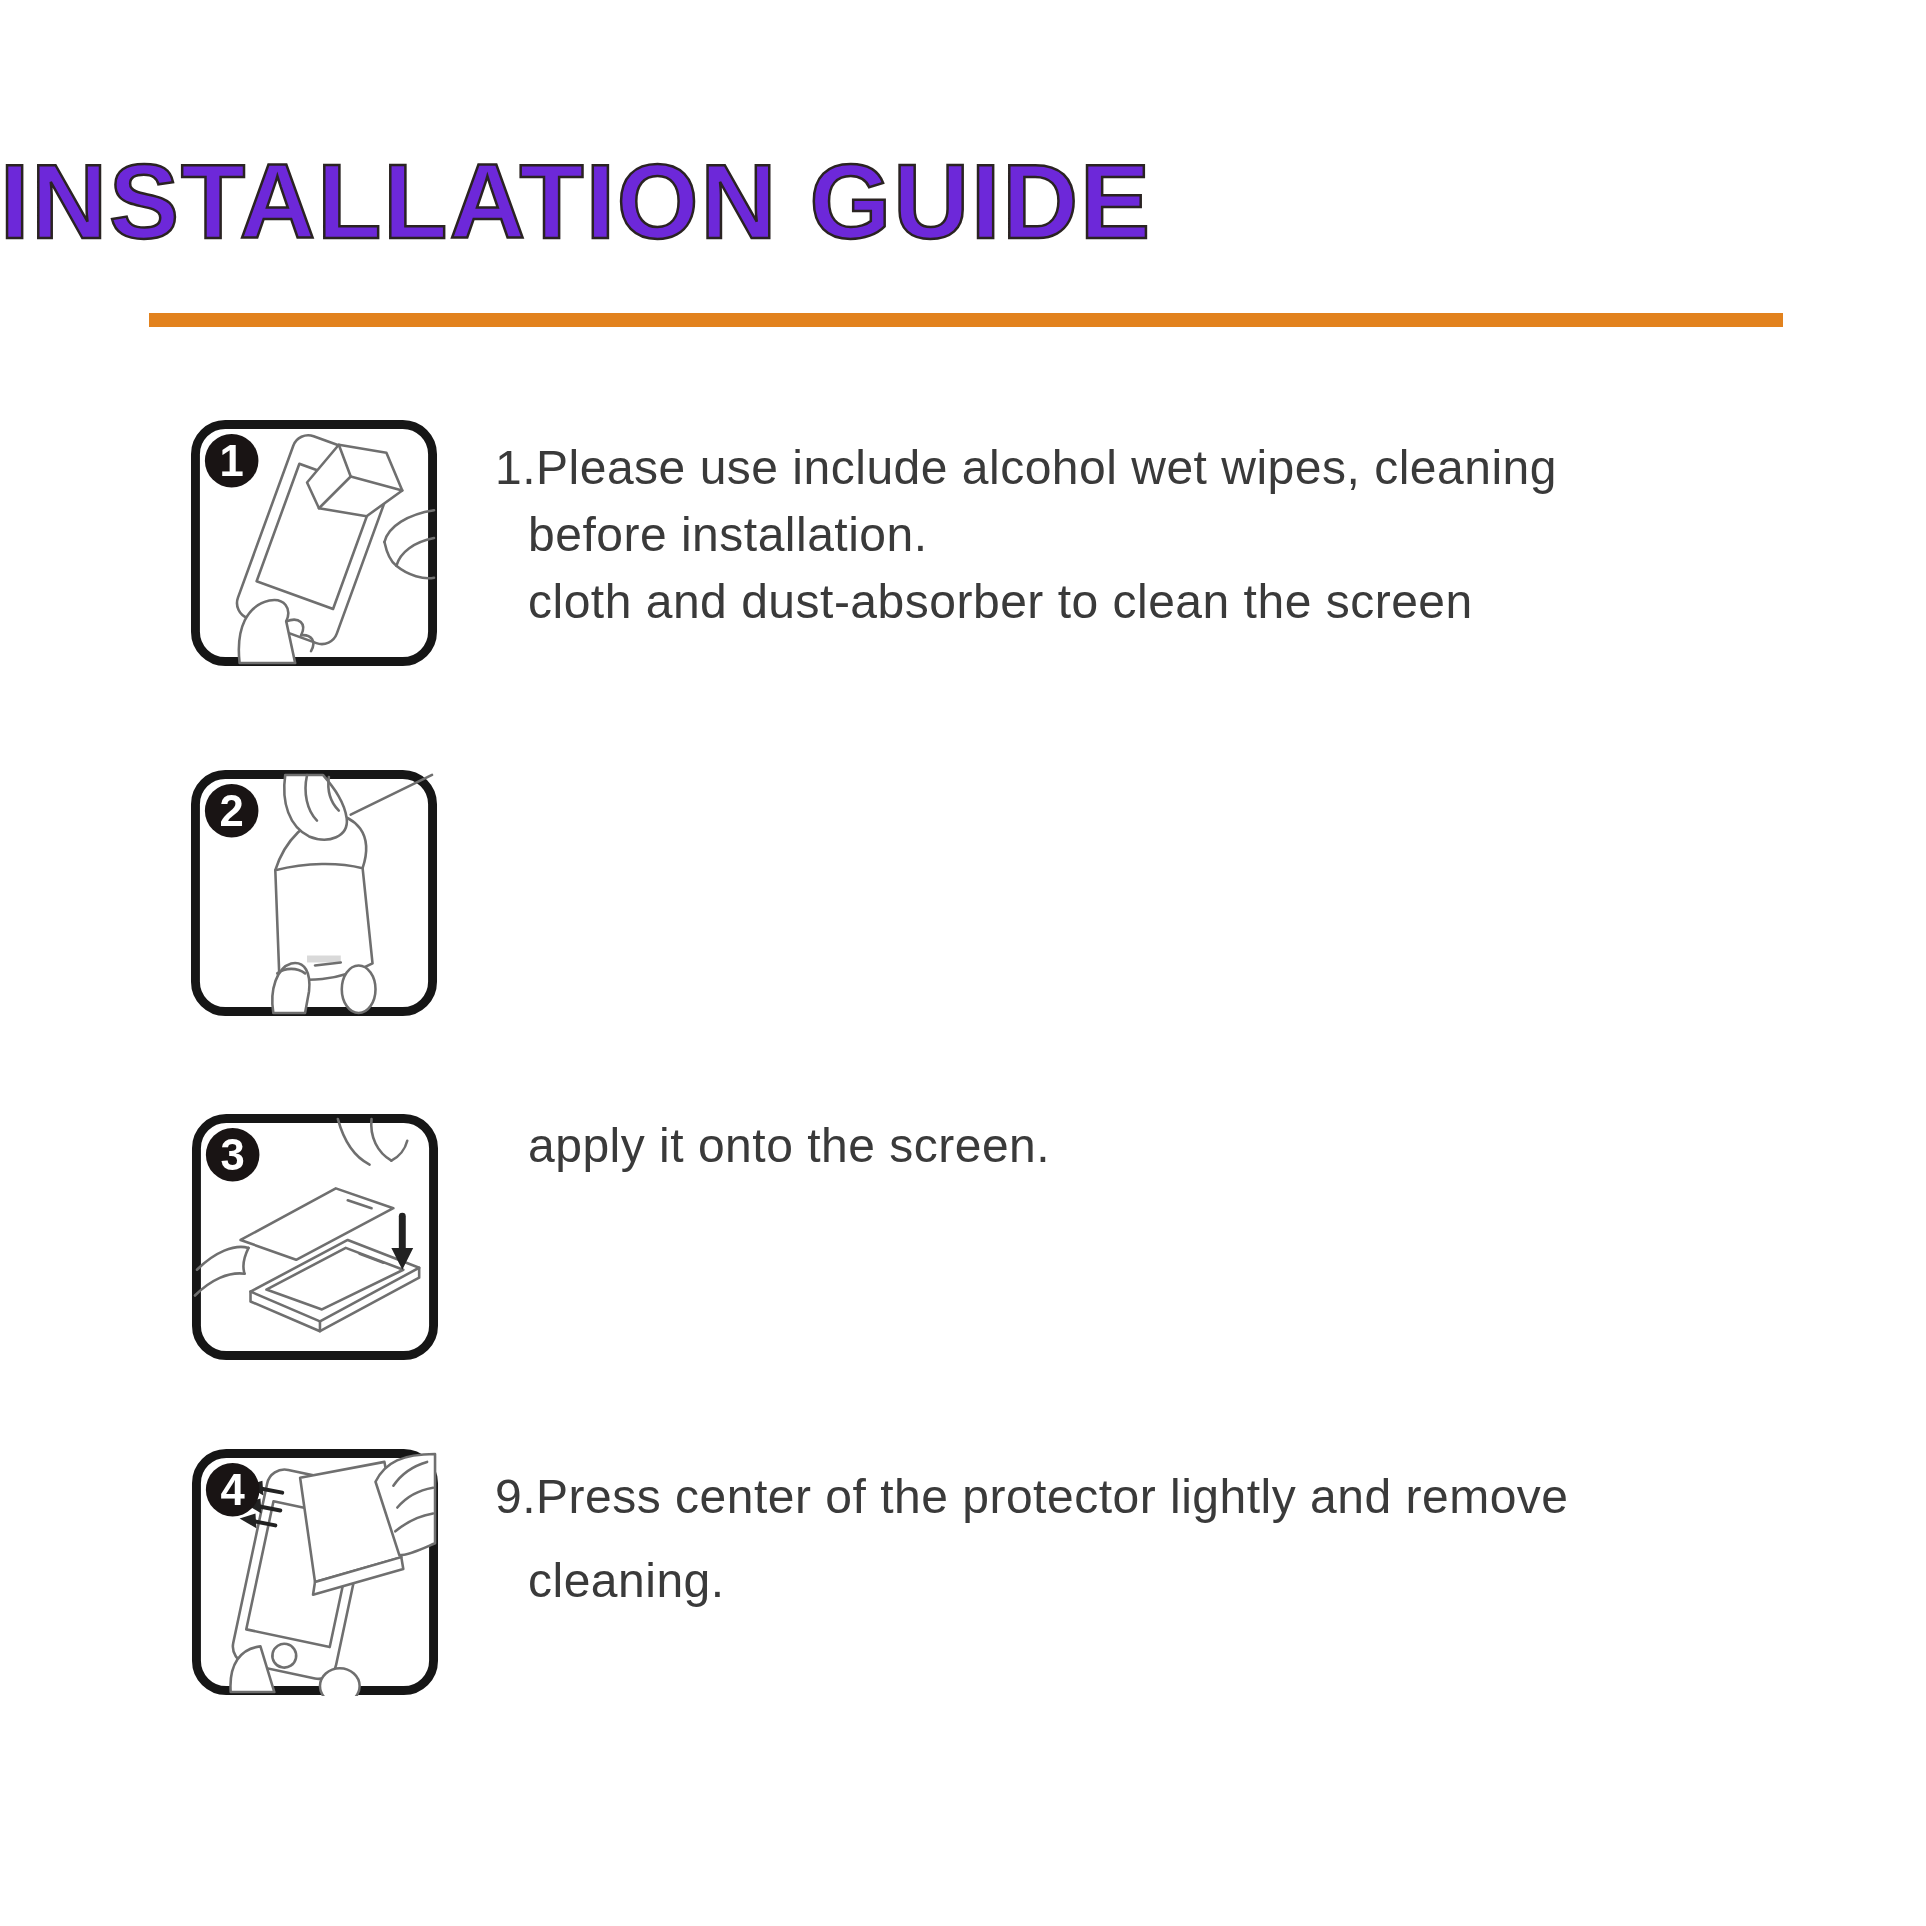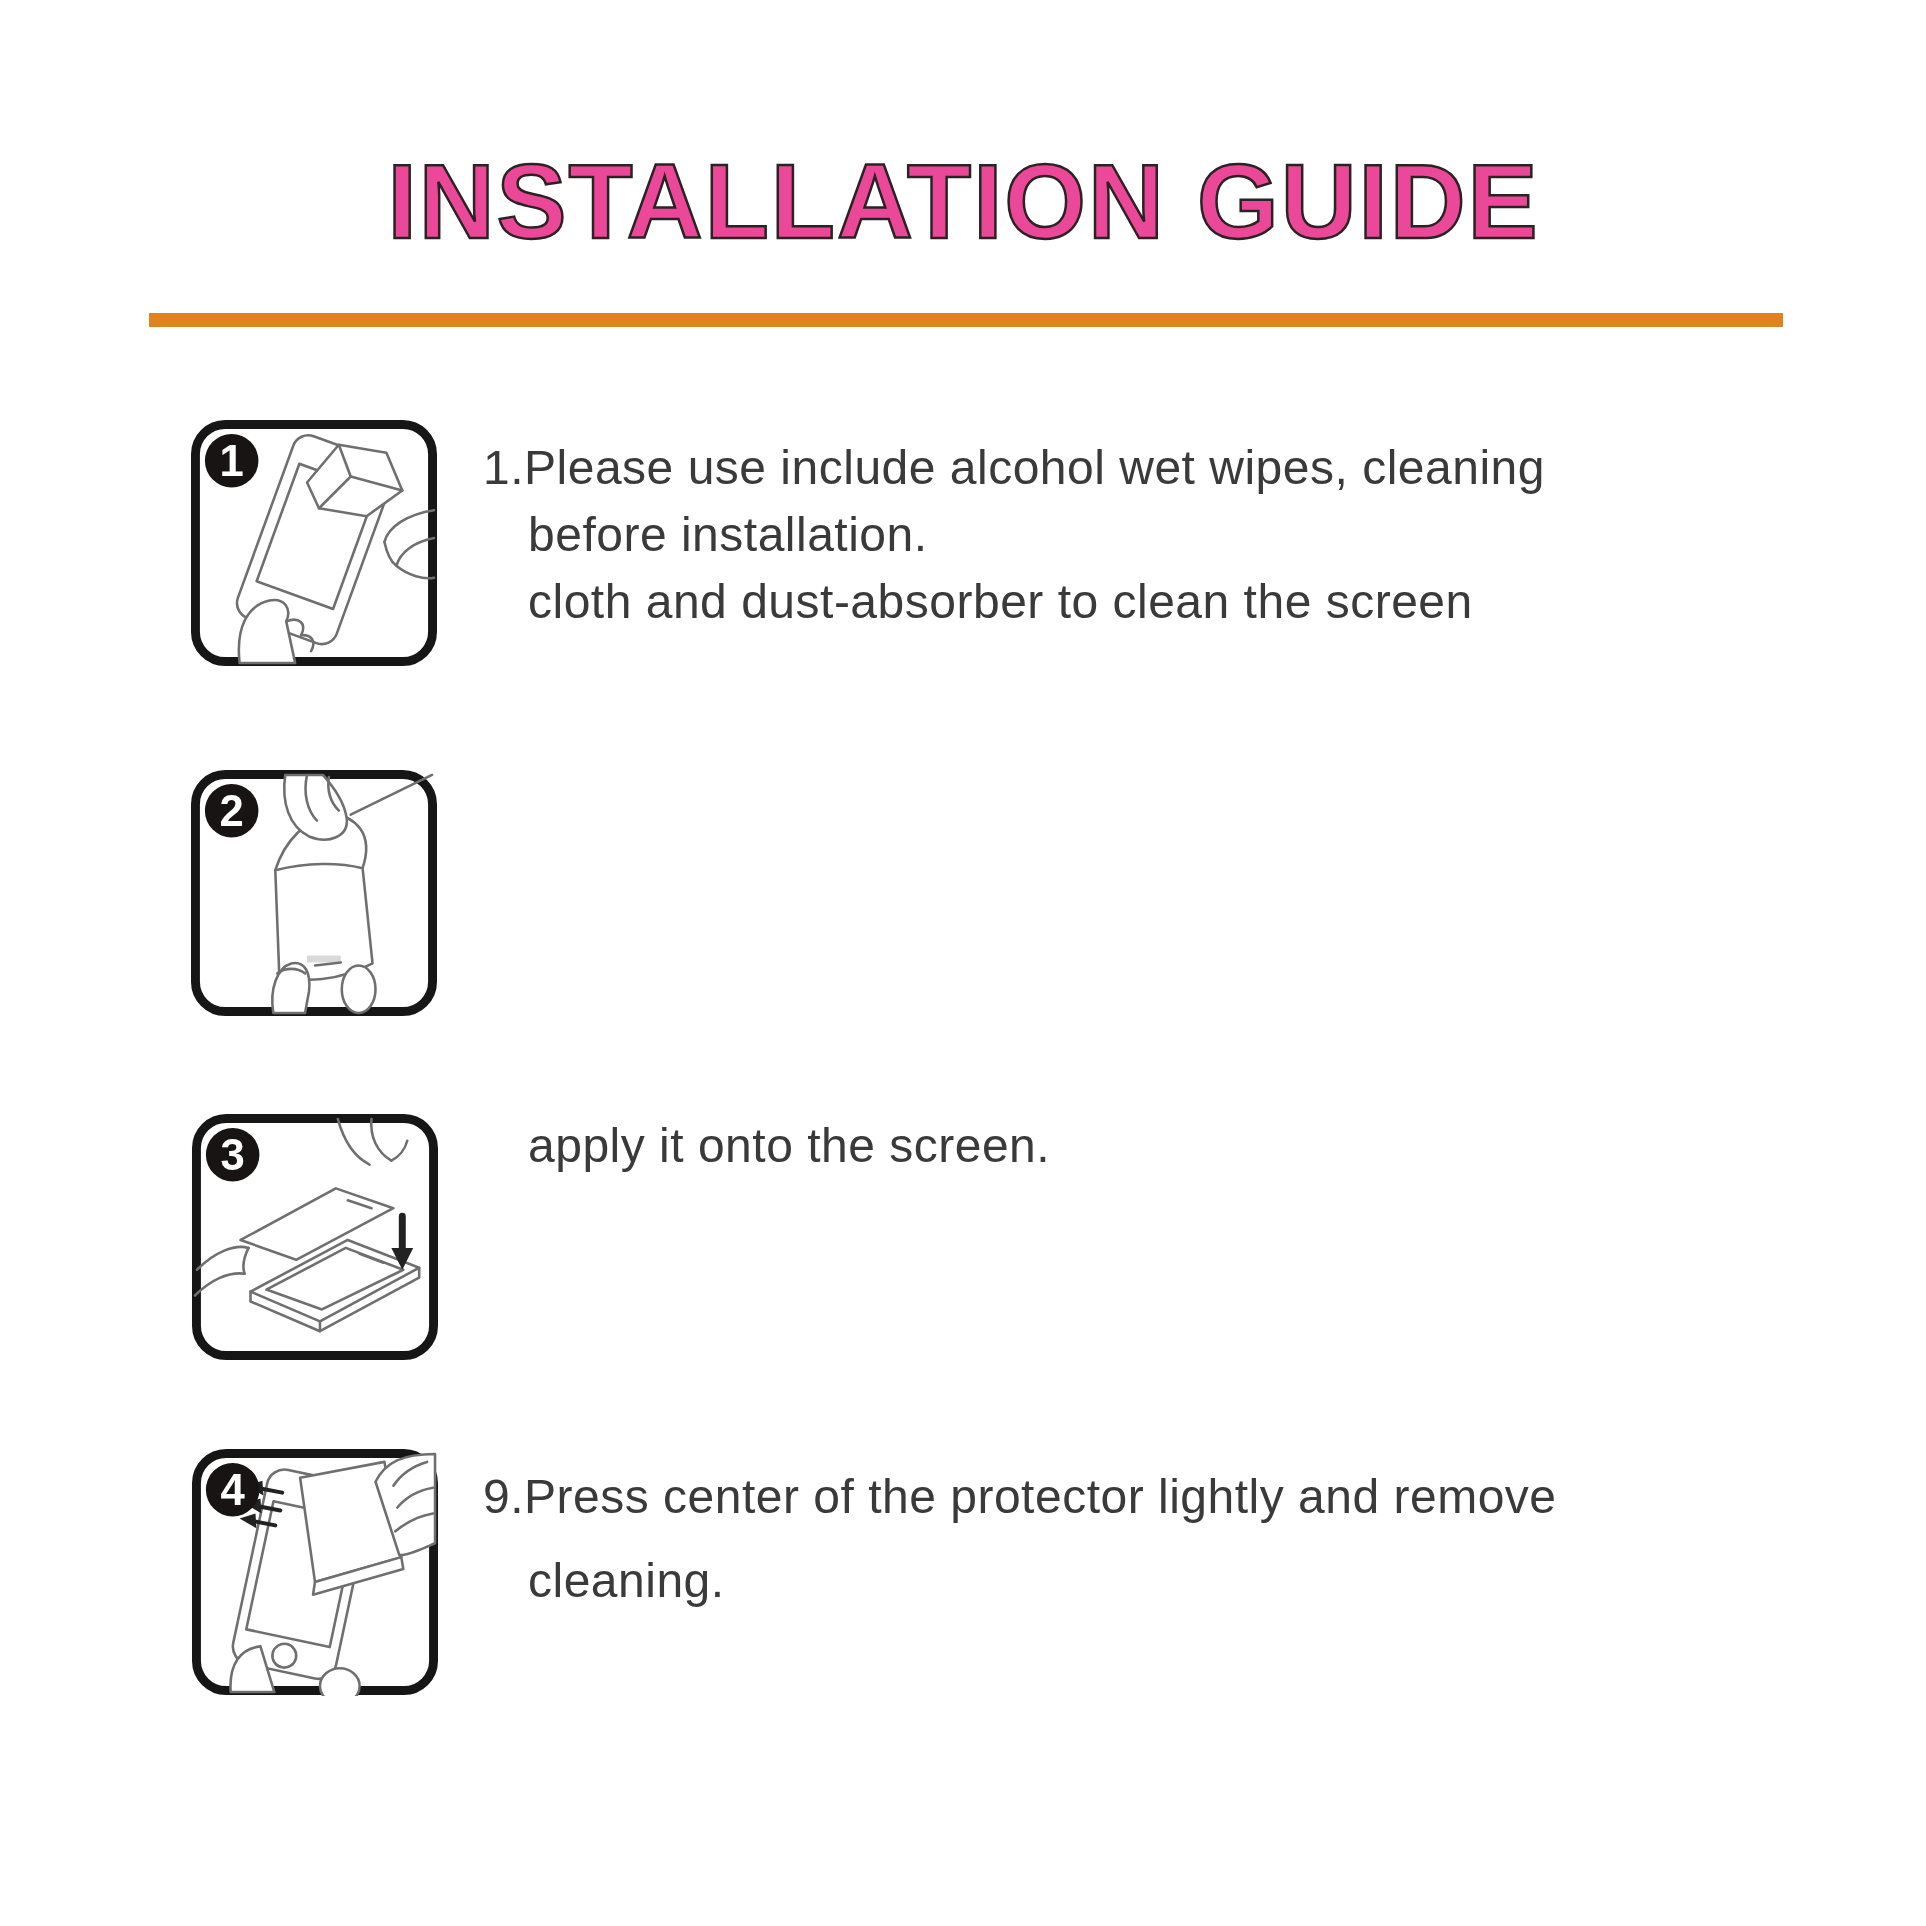--- a/index.html
+++ b/index.html
@@ -1,36 +1,36 @@
 <!DOCTYPE html>
 <html><head>
 <meta charset="utf-8">
 <style>
   html,body{margin:0;padding:0;background:#ffffff;}
   .canvas{
     position:relative;width:1927px;height:1927px;background:#ffffff;overflow:hidden;
     font-family:"Liberation Sans", sans-serif;
   }
   .title{
-    position:absolute;left:0;right:0;top:147px;margin:0;text-align:center;
+    position:absolute;left:0;right:0;top:147px;margin:0;text-align:left;
     font-size:105px;line-height:109px;font-weight:800;letter-spacing:2px;
-    color:#ec4899;-webkit-text-stroke:2.5px #2a2322;
+    color:#6d28d9;-webkit-text-stroke:2.5px #2a2322;
   }
   .divider{position:absolute;left:149px;top:313px;width:1634px;height:14px;background:#e2821e;}
   .illus{position:absolute;width:248px;height:248px;}
   .frame{fill:#ffffff;stroke:#161616;stroke-width:9;}
   .art{fill:none;stroke:#6f6f6f;stroke-width:2.6;stroke-linecap:round;stroke-linejoin:round;}
   .badge circle{fill:#191414;stroke:none;}
   .badge text{fill:#ffffff;font-size:44px;font-weight:bold;text-anchor:middle;
     font-family:"Liberation Sans", sans-serif;}
   .step-text{position:absolute;font-size:48px;color:#3a3a3a;letter-spacing:0.5px;}
   .lh68{line-height:67px}
   .lh72{line-height:71px}
   .lh85{line-height:84px}
-  .line{white-space:pre;}
+  .line{white-space:pre;margin-left:12px;}
   .cont{margin-left:45px;}
 </style>
 </head>
 <body>
 
 <div class="canvas">
 
   <h1 class="title">INSTALLATION GUIDE</h1>
   <div class="divider"></div>
 

